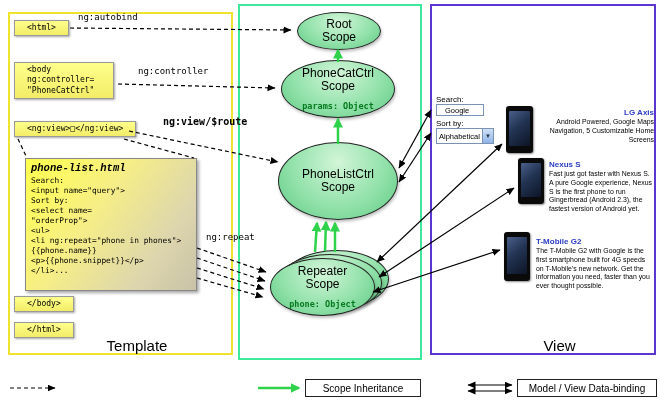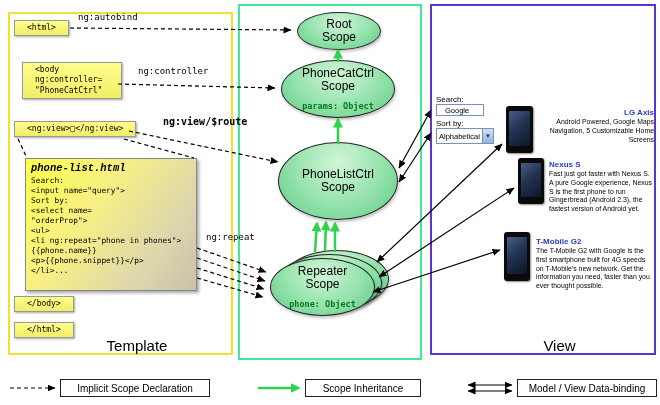--- a/index.html
+++ b/index.html
@@ -15,21 +15,21 @@
   .panel-label { position:absolute; font-size:15px; color:#000; text-align:center;padding-left:33px; }
   #lbl-template { left:8px;   top:337px; width:225px; }
   #lbl-model    { left:238px; top:340px; width:184px;margin-top:41px; }
   #lbl-view     { left:430px; top:337px; width:226px; }
 
   
   .code-box { position:absolute; background:linear-gradient(#ffff8c,#f2ec67); border:1px solid #999;
               box-shadow:1px 1px 2px rgba(0,0,0,.35); font-family:"DejaVu Sans Mono", monospace;
               font-size:8px; line-height:1.3; padding:2px 12px; white-space:pre; color:#000; z-index:5; }
   #box-html-open  { left:14px; top:20px; }
-  #box-body-open  { left:22px; top:62px; width:100px; }
+  #box-body-open  { left:14px; top:62px; width:100px; }
   #box-ng-view    { left:14px; top:121px; }
   #box-body-close { left:14px; top:296px; }
   #box-html-close { left:14px; top:322px; }
 
   .phone-list-box { position:absolute; left:25px; top:158px; width:172px; height:133px;
               background:linear-gradient(125deg,#ffff4d 0%,#f6ee86 40%,#ddd6ad 75%,#c9c2a7 100%);
               border:1px solid #888; box-shadow:2px 2px 3px rgba(0,0,0,.35); padding:3px 5px; z-index:5; }
   .phone-list-title { font-family:Liberation Mono, monospace; font-style:italic; font-weight:bold; font-size:10.5px; margin-bottom:2px; }
   .phone-list-code  { font-family:"DejaVu Sans Mono", monospace; font-size:7.8px; line-height:1.28; white-space:pre; }
 
@@ -177,21 +177,20 @@
     </div>
   <div class="phone-txt" id="phone-txt-3">
     <a class="phone-name">T-Mobile G2</a>
     <div class="phone-desc">The T-Mobile G2 with Google is the first smartphone built for 4G speeds on T-Mobile's new network. Get the information you need, faster than you ever thought possible.</div>
   </div>
 
   <div class="panel-label" id="lbl-template">Template</div>
   <div class="panel-label" id="lbl-model">Model</div>
   <div class="panel-label" id="lbl-view">View</div>
 
-  <div class="legend-box" id="legend-implicit">Implicit Scope Declaration</div>
   <div class="legend-box" id="legend-inheritance">Scope Inheritance</div>
   <div class="legend-box" id="legend-binding">Model / View Data-binding</div>
 
   <svg class="arrows-svg" viewBox="0 0 660 405">
     <defs>
       <marker id="ah" markerUnits="userSpaceOnUse" markerWidth="9" markerHeight="8" refX="7.5" refY="3.5" orient="auto-start-reverse">
         <path d="M0,0 L8,3.5 L0,7 Z" fill="#000"></path>
       </marker>
       <marker id="gh" markerUnits="userSpaceOnUse" markerWidth="12" markerHeight="11" refX="8.5" refY="5" orient="auto-start-reverse">
         <path d="M0,0 L10,5 L0,10 Z" fill="#2ed24b"></path>

